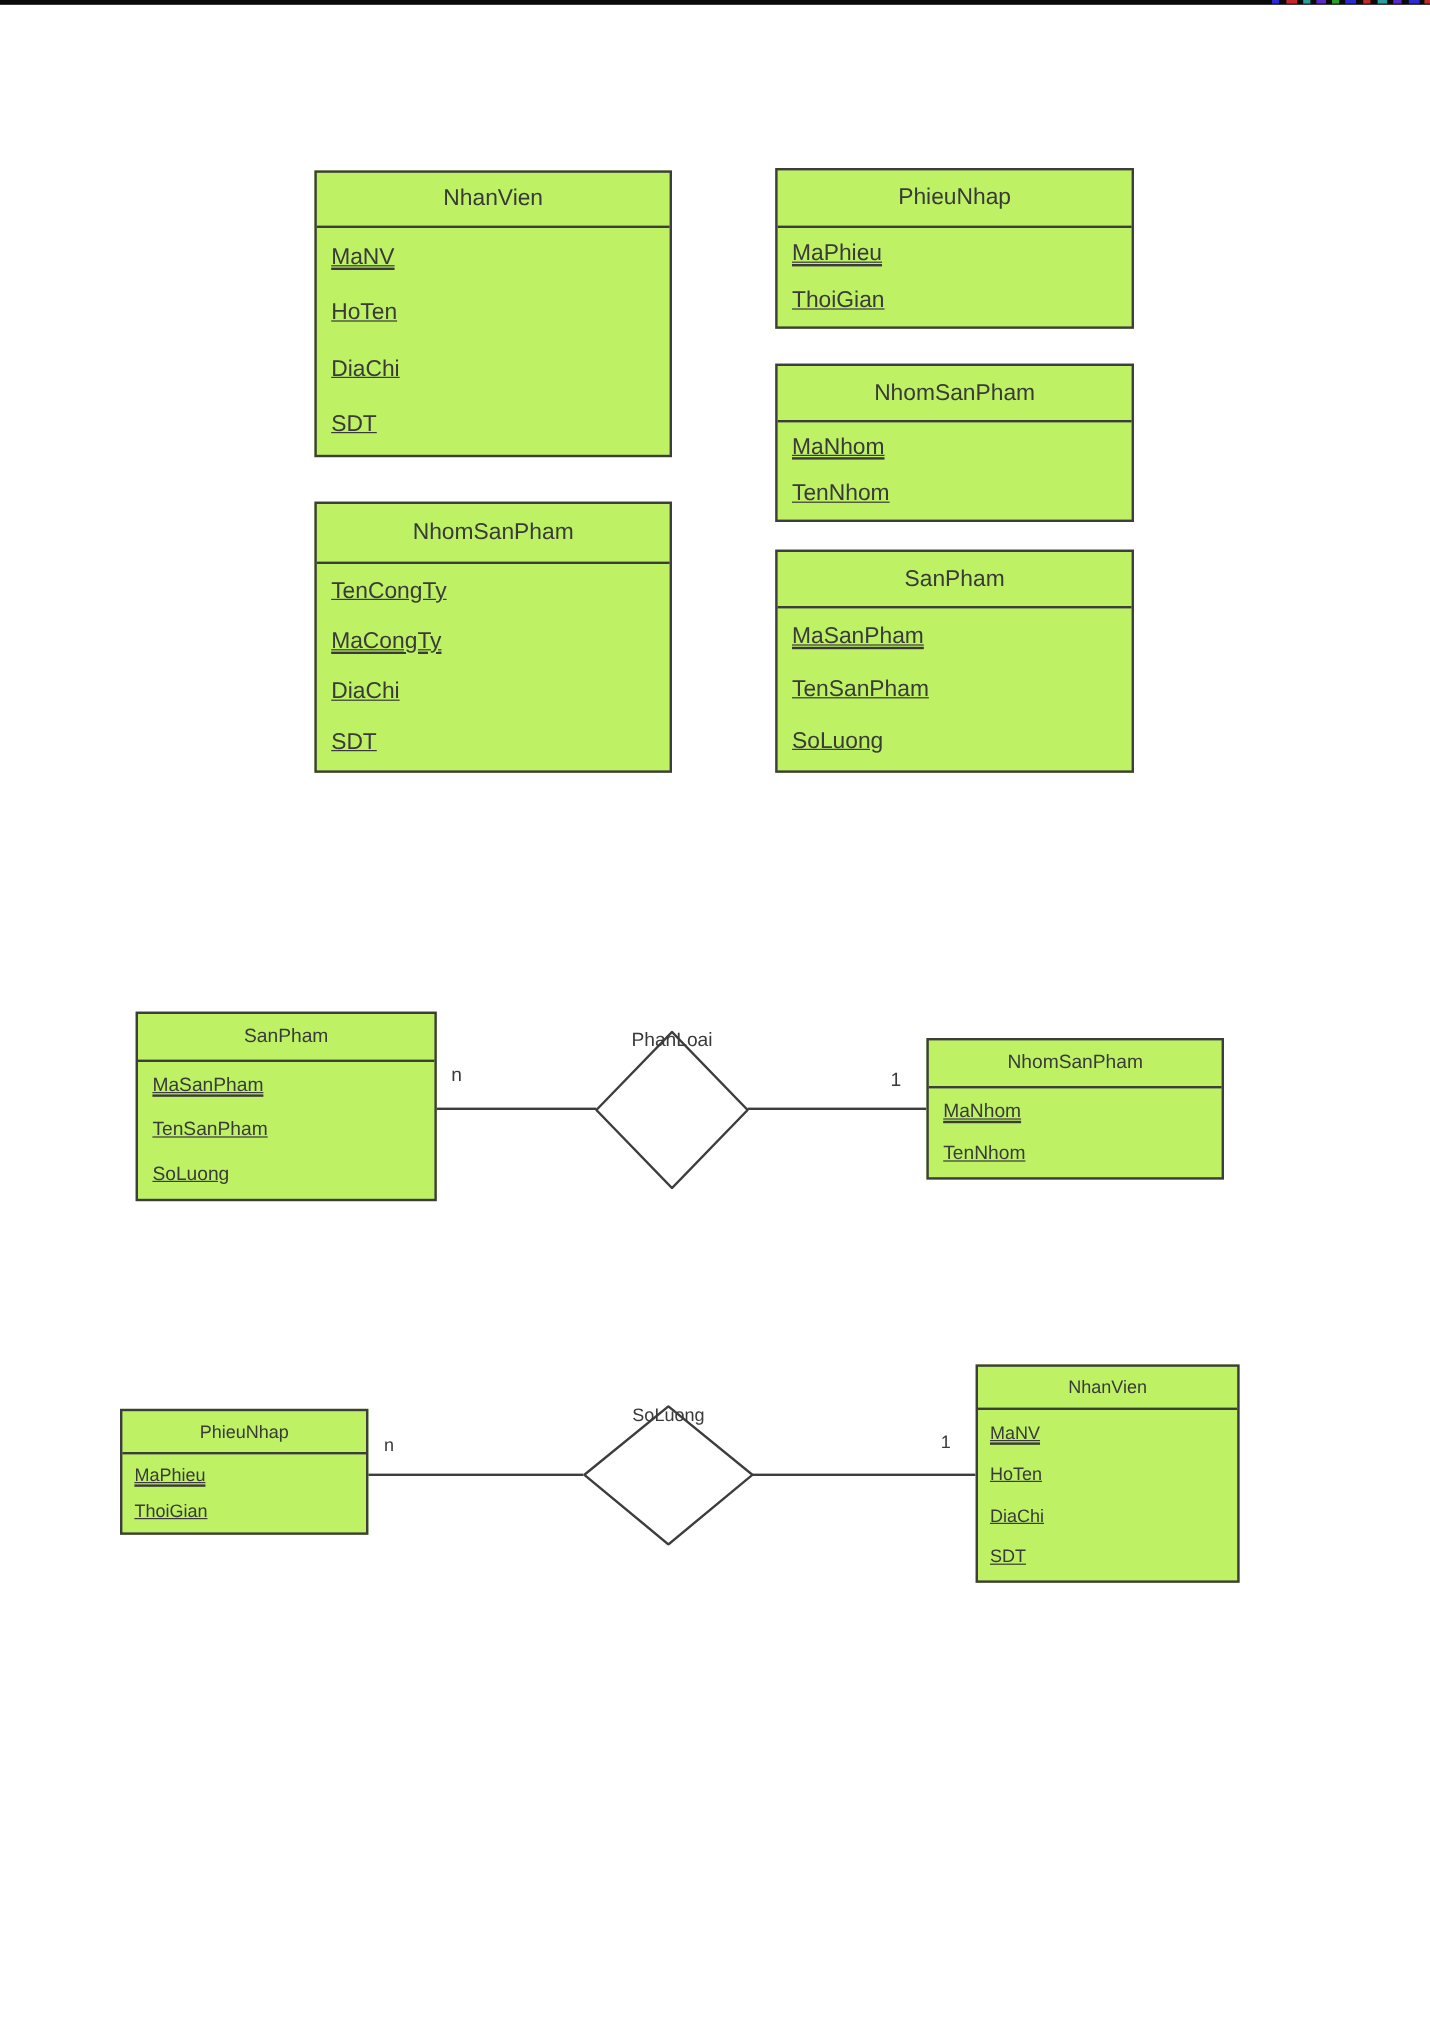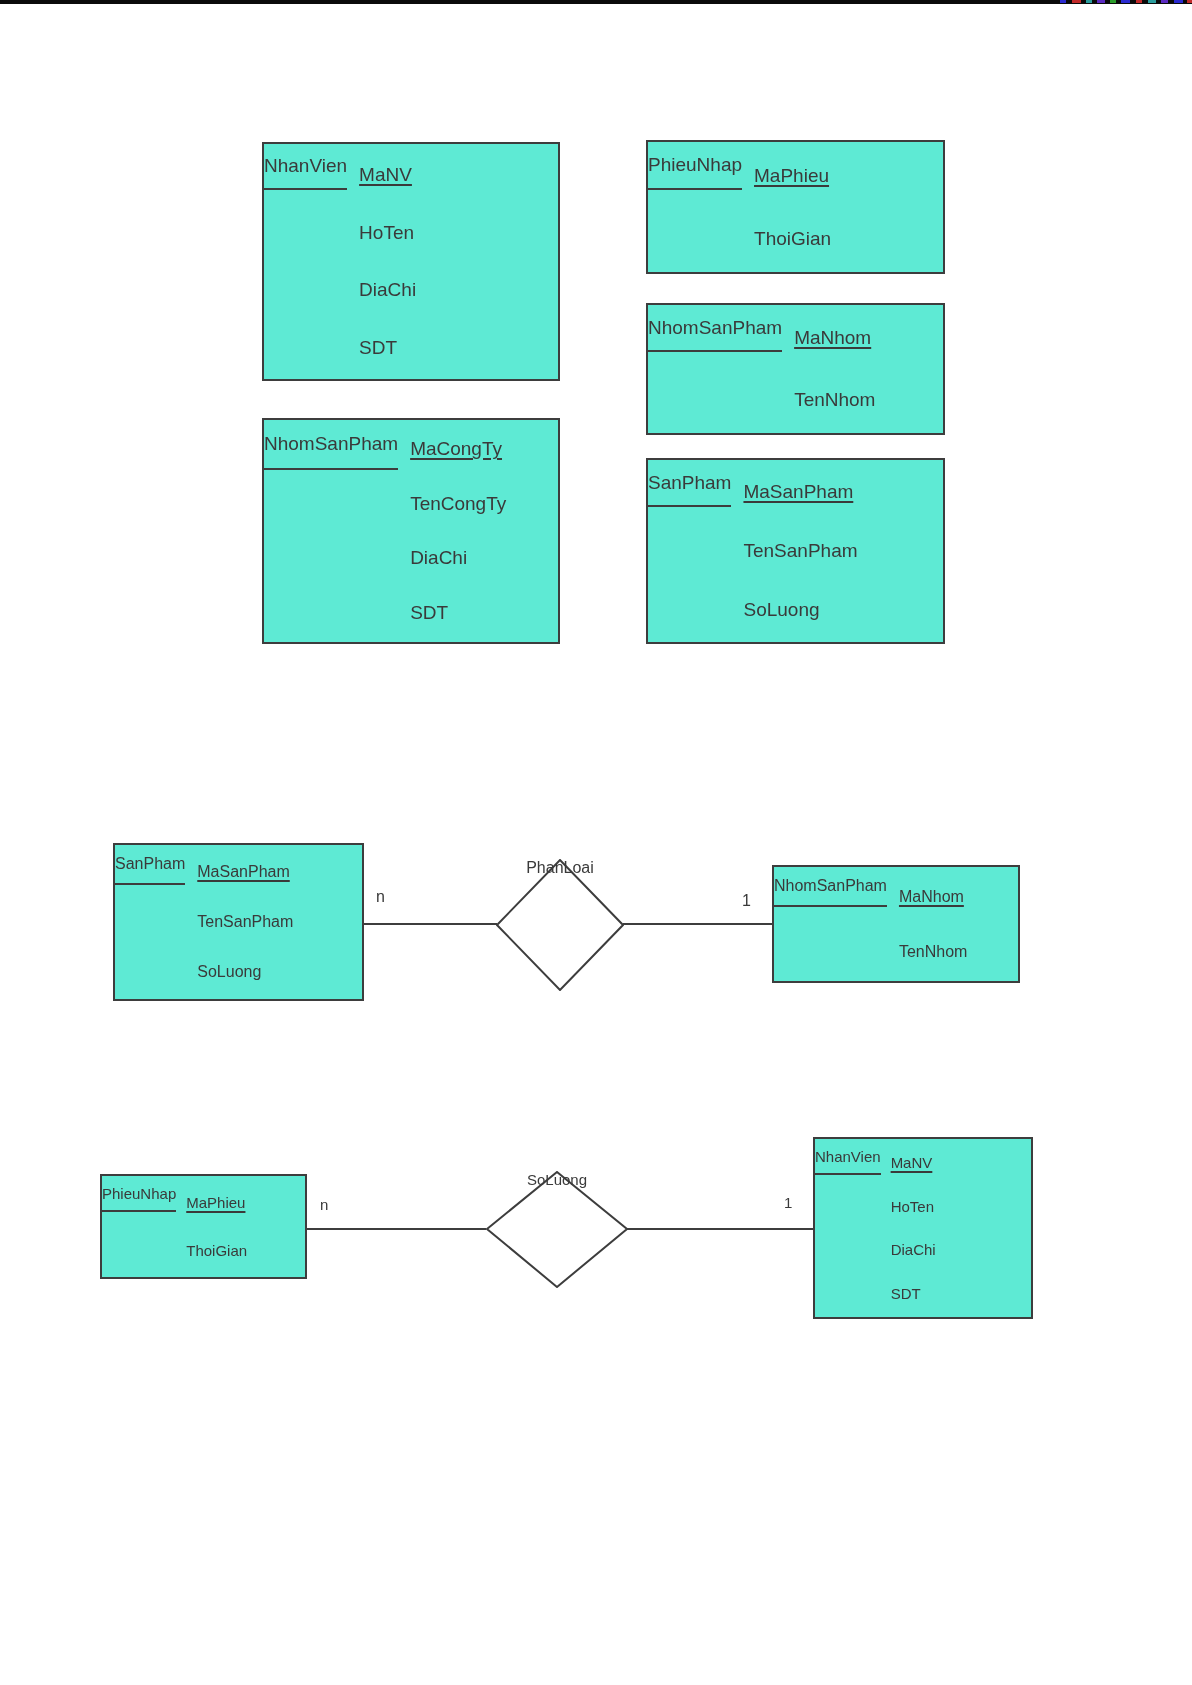--- a/index.html
+++ b/index.html
@@ -8,37 +8,38 @@
     width:1192px;height:1685px;
     background:#ffffff;
     font-family:"Liberation Sans", sans-serif;
     color:#3a3a3a;
     overflow:hidden;
   }
   .etable{
     position:absolute;
     box-sizing:border-box;
     border:2px solid #3d3d3d;
-    background:#5eead4;
-    display:flex;
-    flex-direction:row;
+    background:#bef264;
+    display:flex;
+    flex-direction:column;
   }
   .etable .hdr{
     box-sizing:border-box;
     border-bottom:2px solid #3d3d3d;
     display:flex;
     align-items:center;
     justify-content:center;
     flex:0 0 auto;
   }
   .etable .flds{
     flex:1 1 auto;
     display:flex;
     flex-direction:column;
     padding:2px 0;
+    text-decoration:underline;
   }
   .etable .fld{
     flex:1 1 0;
     display:flex;
     align-items:center;
     padding-left:12px;
   }
   .sz-lg{font-size:19px;}
   .sz-md{font-size:16px;}
   .sz-sm{font-size:15px;}
@@ -113,24 +114,24 @@
       <div class="fld">
           <span>TenNhom</span>
         </div>
     </div>
   </div>
 
   <div class="etable sz-lg" style="left:262px;top:418px;width:298px;height:226px;">
     <div class="hdr" style="height:50px;">NhomSanPham</div>
     <div class="flds">
       <div class="fld">
+          <span>TenCongTy</span>
+        </div>
+      <div class="fld">
           <span class="pk">MaCongTy</span>
-        </div>
-      <div class="fld">
-          <span>TenCongTy</span>
         </div>
       <div class="fld">
           <span>DiaChi</span>
         </div>
       <div class="fld">
           <span>SDT</span>
         </div>
     </div>
   </div>
 

